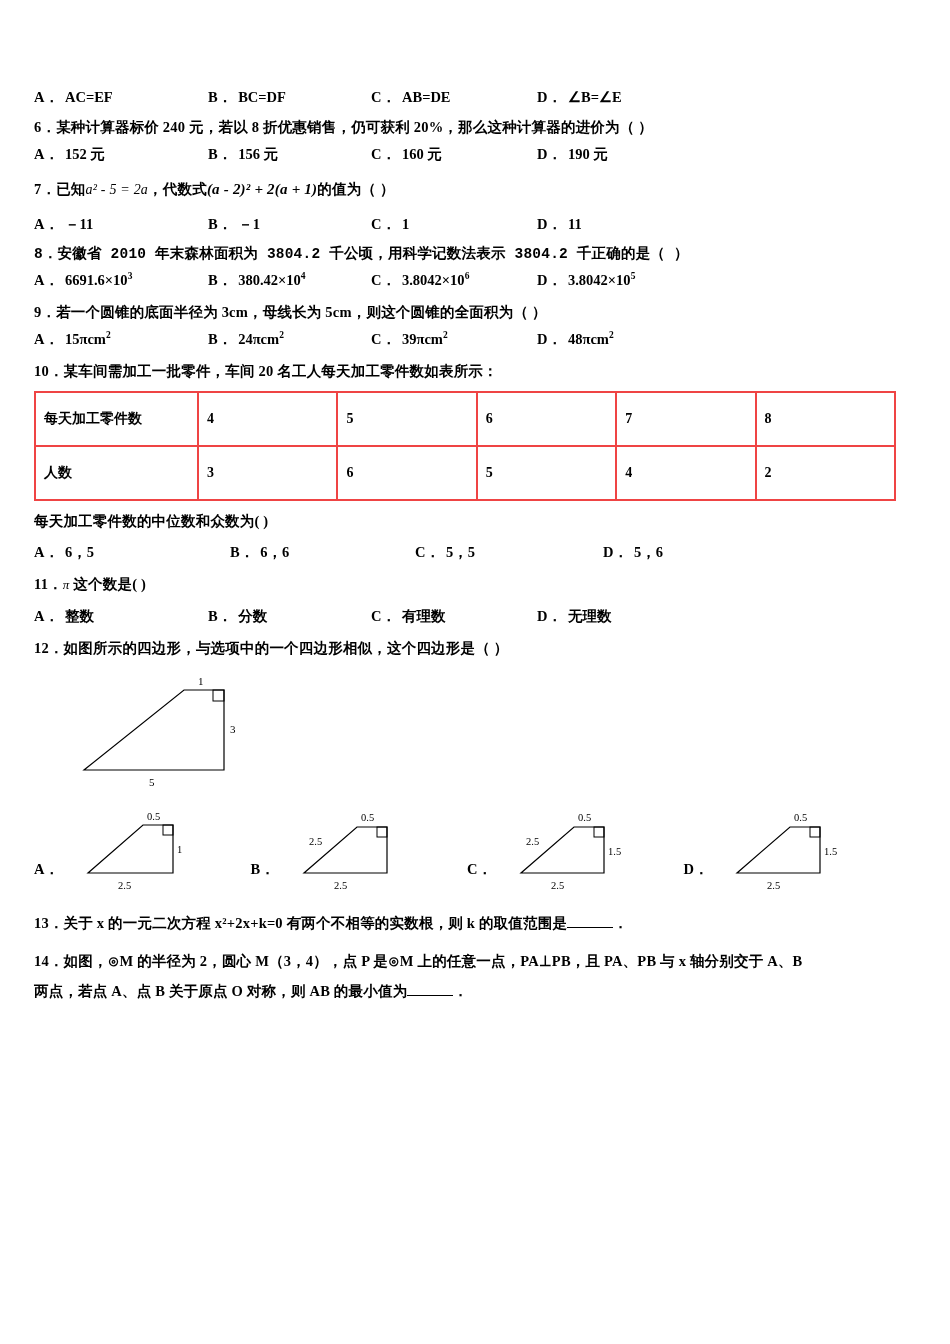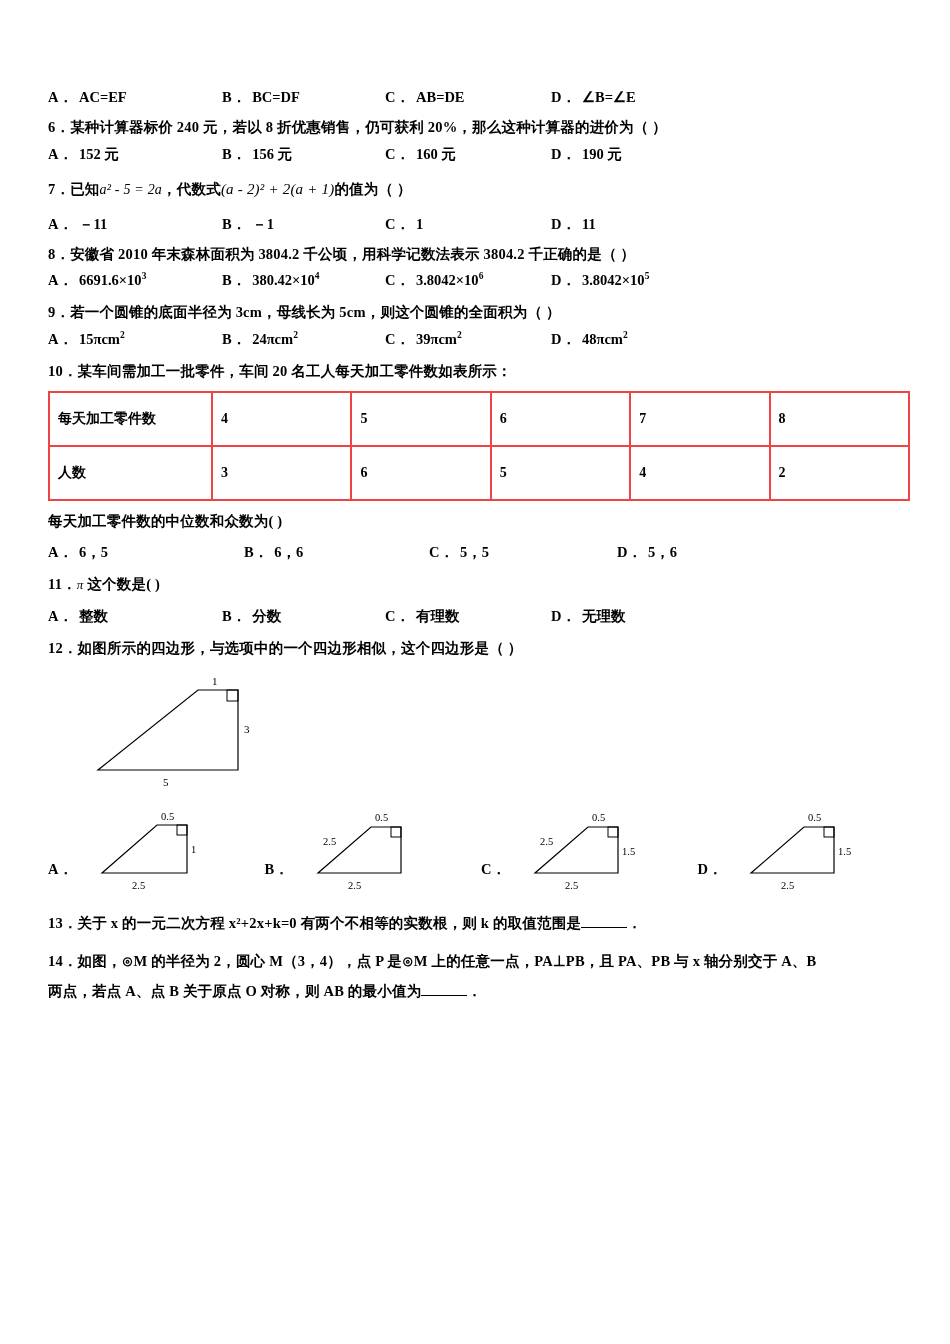--- a/index.html
+++ b/index.html
@@ -16,21 +16,21 @@
   }
   .page {
     position: relative;
     width: 950px;
     height: 1344px;
     padding: 0;
     box-sizing: border-box;
   }
   .content {
     position: absolute;
-    left: 48px;
+    left: 34px;
     top: 82px;
     width: 866px;
   }
   .q-line {
     font-size: 14.5px;
     font-weight: bold;
     line-height: 1.5;
     margin: 0 0 4px 0;
     letter-spacing: 0.2px;
   }
@@ -125,38 +125,38 @@
       </div>
       <div class="opt w3">
         <span class="lbl">C．</span><span>160 元</span>
       </div>
       <div class="opt">
         <span class="lbl">D．</span><span>190 元</span>
       </div>
     </div>
 
     <div class="q-line" style="margin-top:14px;">
-      <span>7．已知</span><span class="frac-inline" style="font-weight:normal;font-size:14px;">a² - 5 = 2a</span><span>，代数式</span><span class="frac-inline" style="font-weight:normal;font-size:15px;">(a - 2)² + 2(a + 1)</span><span>的值为（   ）</span>
+      <span>7．已知</span><span class="frac-inline" style="font-weight:normal;font-size:14px;">a² - 5 = 2a</span><span>，代数式</span><span class="frac-inline" style="font-weight:bold;font-size:15px;">(a - 2)² + 2(a + 1)</span><span>的值为（   ）</span>
     </div>
     <div class="opts" style="margin-top:14px;">
       <div class="opt w1">
         <span class="lbl">A．</span><span>－11</span>
       </div>
       <div class="opt w2">
         <span class="lbl">B．</span><span>－1</span>
       </div>
       <div class="opt w3">
         <span class="lbl">C．</span><span>1</span>
       </div>
       <div class="opt">
         <span class="lbl">D．</span><span>11</span>
       </div>
     </div>
 
-    <div class="q-line" style="margin-top:10px;">8．安徽省 2010 年末森林面积为 3804.2 千公顷，用科学记数法表示 3804.2 千正确的是（      ）</div>
+    <div class="q-line" style="margin-top:10px;font-family:Liberation Mono, monospace;">8．安徽省 2010 年末森林面积为 3804.2 千公顷，用科学记数法表示 3804.2 千正确的是（      ）</div>
     <div class="opts">
       <div class="opt w1">
         <span class="lbl">A．</span><span>6691.6×10</span><sup>3</sup>
       </div>
       <div class="opt w2">
         <span class="lbl">B．</span><span>380.42×10</span><sup>4</sup>
       </div>
       <div class="opt w3">
         <span class="lbl">C．</span><span>3.8042×10</span><sup>6</sup>
       </div>

